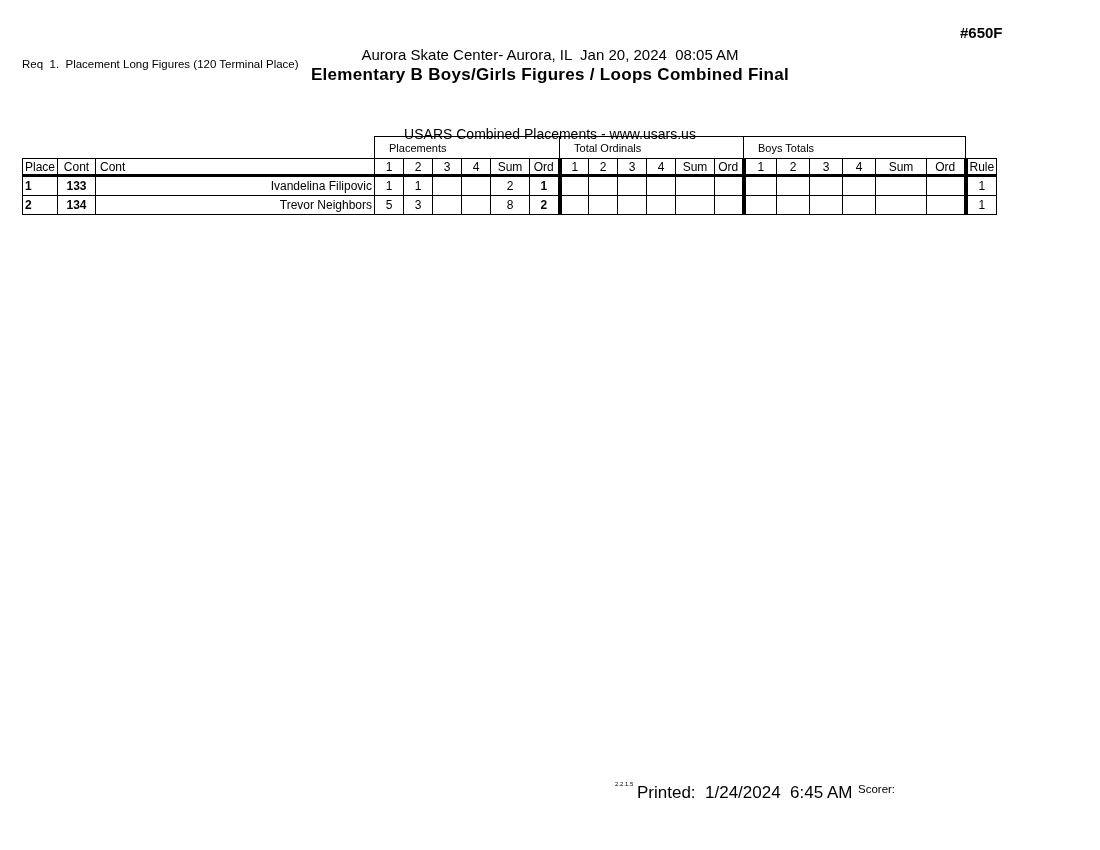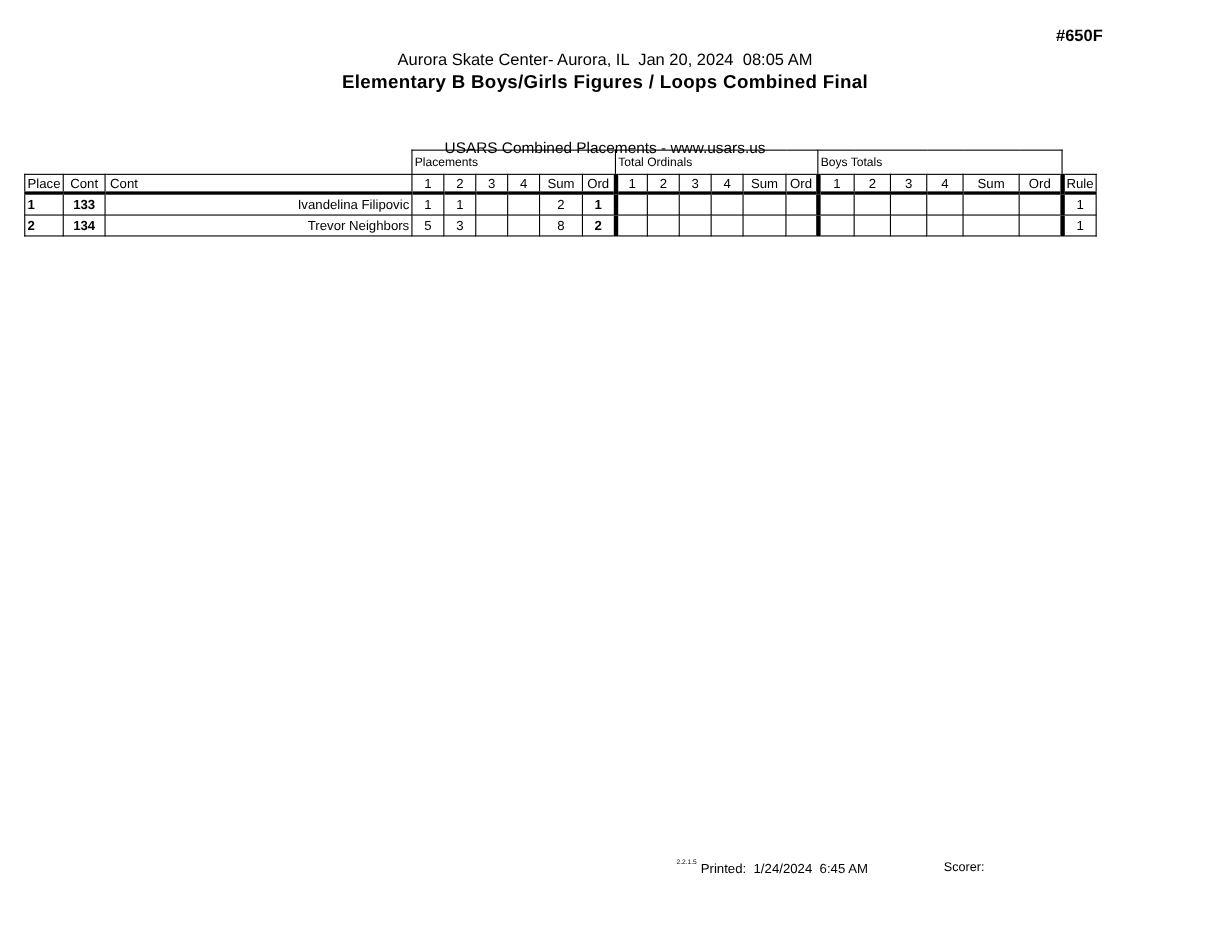--- a/index.html
+++ b/index.html
@@ -62,21 +62,21 @@
     padding: 0 2px;
     height: 18px;
     overflow: hidden;
     white-space: nowrap;
     vertical-align: middle;
   }
   tr.grp-row td.grp {
     height: 21px;
     font-size: 11px;
     text-align: left;
-    padding-left: 2px;
+    padding-left: 14px;
   }
   tr.grp-row td.spacer { border: 0; }
   tr.hdr-row td {
     text-align: center;
     height: 15px;
     border-bottom: 3px solid #000;
   }
   tr.hdr-row td.h-name { text-align: left; padding-left: 4px; }
   td.thick { border-left: 4px solid #000 !important; }
   td.place-cell { font-weight: bold; text-align: left; padding-left: 6px; }
@@ -90,36 +90,37 @@
   .footer-version {
     position: absolute;
     left: 615px;
     top: 781px;
     font-size: 6px;
   }
   .footer-printed {
     position: absolute;
     left: 637px;
     top: 783px;
-    font-size: 12px;
+    font-size: 17px;
     white-space: pre;
   }
   .footer-scorer {
     position: absolute;
     left: 858px;
     top: 783px;
     font-size: 11.5px;
   }
 </style>
 </head>
 <body>
 
 <div id="page">
 
   <div class="req-block">
+    <div>Req  1.  Placement Long Figures (120 Terminal Place)</div>
   </div>
 
   <div class="center-line venue-line">Aurora Skate Center- Aurora, IL  Jan 20, 2024  08:05 AM</div>
   <div class="center-line event-title">Elementary B Boys/Girls Figures / Loops Combined Final</div>
   <div class="center-line org-line">USARS Combined Placements - www.usars.us</div>
 
   <div class="doc-number">#650F</div>
 
   <table class="results">
     <colgroup>

